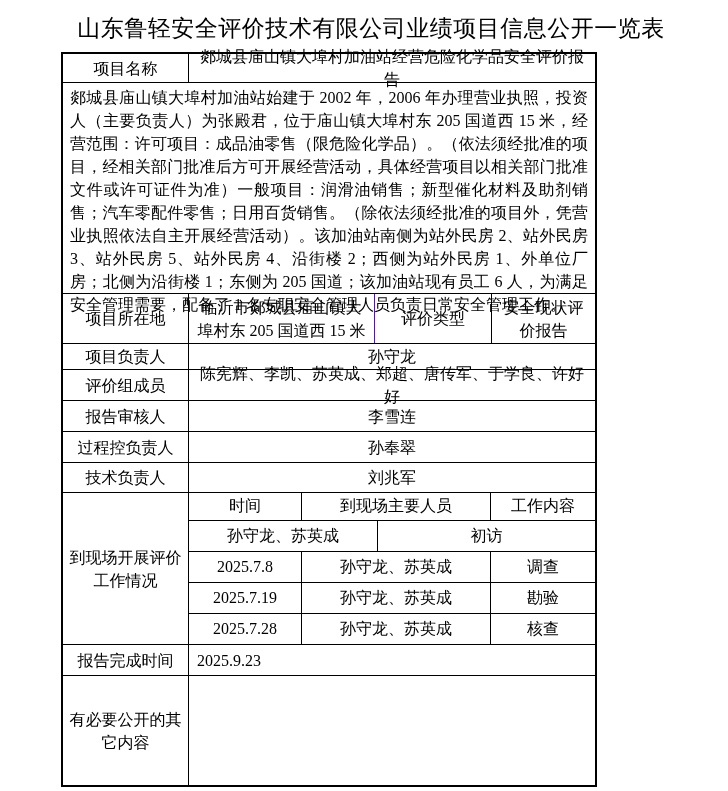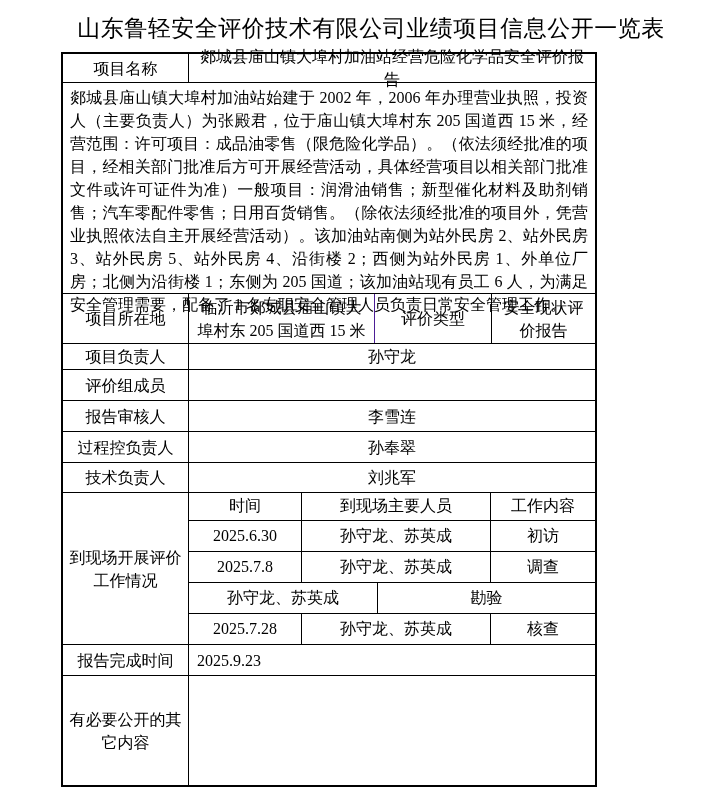--- a/index.html
+++ b/index.html
@@ -116,20 +116,21 @@
     <div class="cell type-value">安全现状评价报告</div>
   </div>
 
   <div class="row h-r4">
     <div class="cell label-cell">项目负责人</div>
     <div class="cell value-cell">孙守龙</div>
   </div>
 
   <div class="row h-r5">
     <div class="cell label-cell">评价组成员</div>
+    <div class="cell value-cell">陈宪辉、李凯、苏英成、郑超、唐传军、于学良、许好好</div>
   </div>
 
   <div class="row h-r6">
     <div class="cell label-cell">报告审核人</div>
     <div class="cell value-cell">李雪连</div>
   </div>
 
   <div class="row h-r7">
     <div class="cell label-cell">过程控负责人</div>
     <div class="cell value-cell">孙奉翠</div>
@@ -142,30 +143,30 @@
 
   <div class="row h-sched">
     <div class="cell label-cell">到现场开展评价工作情况</div>
     <div class="subtable">
       <div class="subrow">
         <div class="sc sc-time">时间</div>
         <div class="sc sc-pers">到现场主要人员</div>
         <div class="sc sc-work">工作内容</div>
       </div>
       <div class="subrow">
-        <div class="sc sc-time">2025.6.30</div>
         <div class="sc sc-pers">孙守龙、苏英成</div>
         <div class="sc sc-work">初访</div>
       </div>
       <div class="subrow">
         <div class="sc sc-time">2025.7.8</div>
         <div class="sc sc-pers">孙守龙、苏英成</div>
         <div class="sc sc-work">调查</div>
       </div>
       <div class="subrow">
+        <div class="sc sc-time">2025.7.19</div>
         <div class="sc sc-pers">孙守龙、苏英成</div>
         <div class="sc sc-work">勘验</div>
       </div>
       <div class="subrow">
         <div class="sc sc-time">2025.7.28</div>
         <div class="sc sc-pers">孙守龙、苏英成</div>
         <div class="sc sc-work">核查</div>
       </div>
     </div>
   </div>

